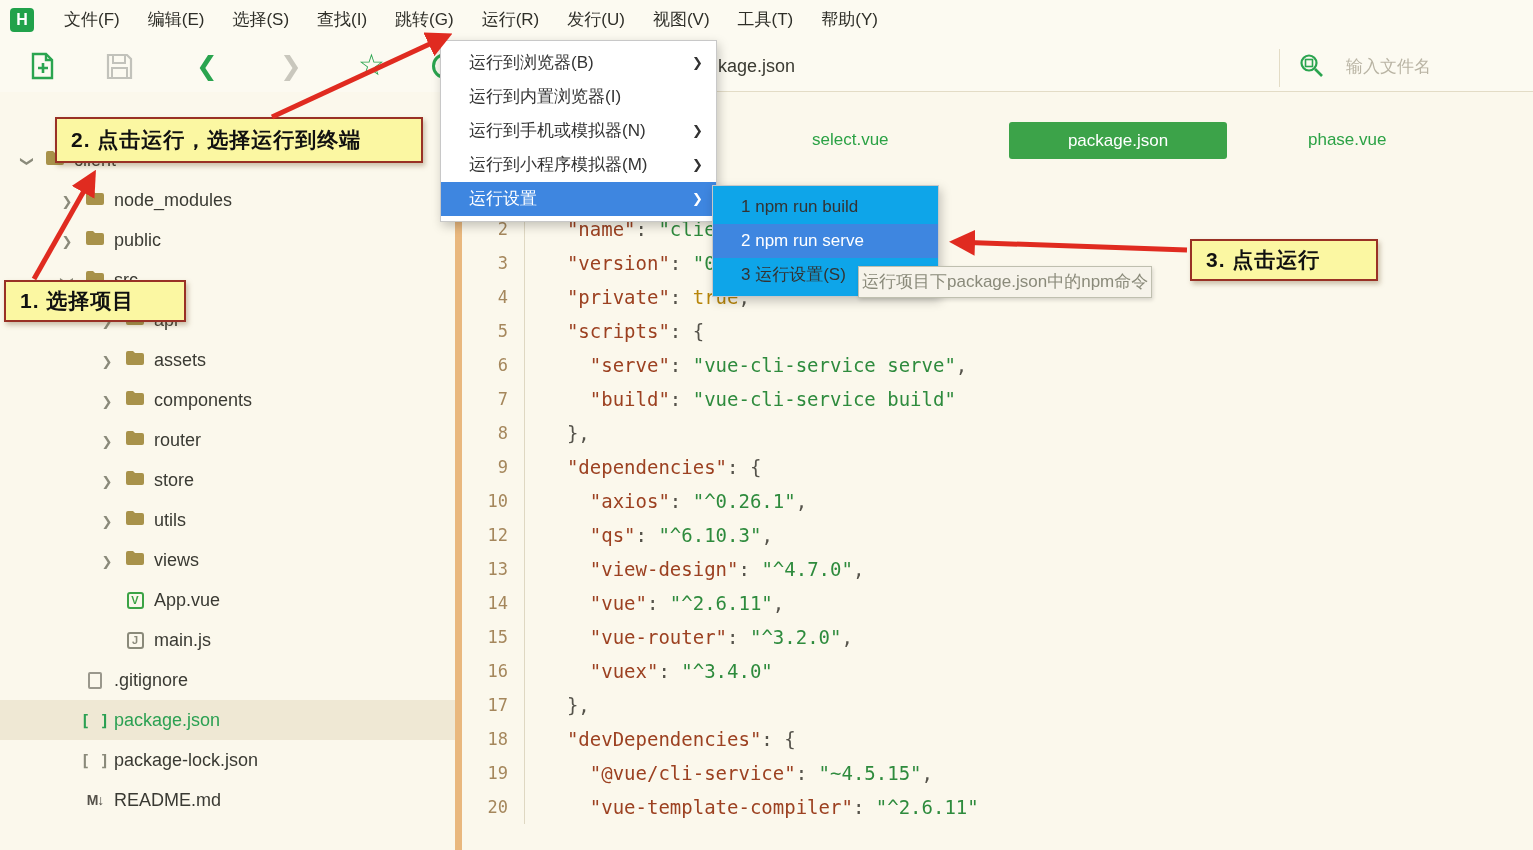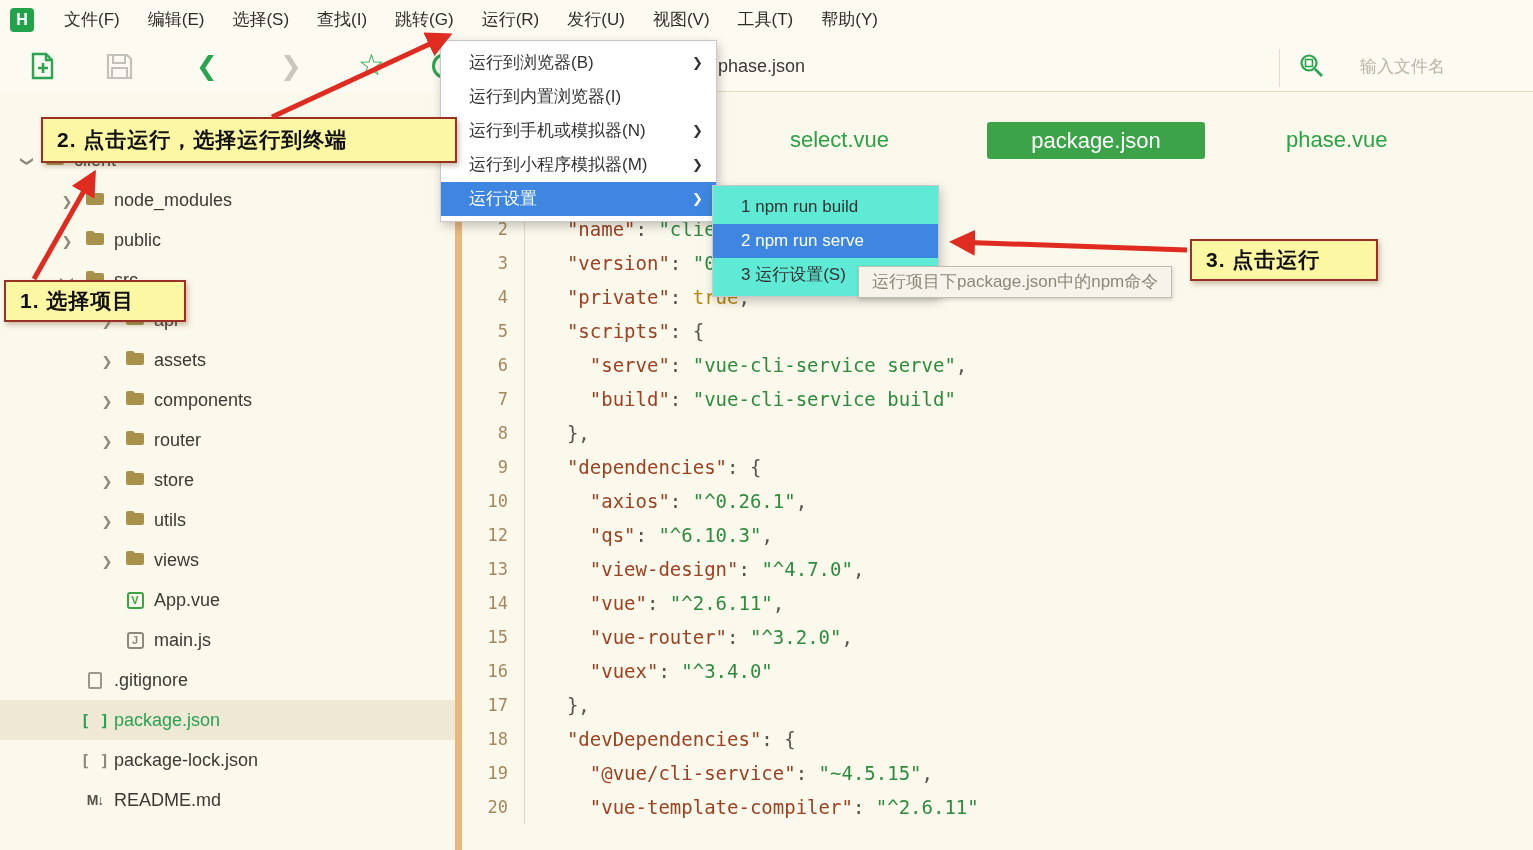--- a/index.html
+++ b/index.html
@@ -17,21 +17,21 @@
   .toolbar { position:absolute; left:0; top:40px; width:1533px; height:52px; background:#FCFAF1; z-index:5; }
   .tb-icon { position:absolute; top:12px; }
   .chev-btn { font-size:26px; line-height:28px; }
   .green { color:#2AA44F; } .gray { color:#C9C7BD; }
   .star-glyph { font-size:30px; line-height:30px; color:#2AA44F; }
   .run-circle { position:absolute; left:432px; top:54px; width:26px; height:26px; border:3px solid #2AA44F; border-radius:50%; }
   .doc-label { position:absolute; left:718px; top:40px; height:52px; line-height:52px; font-size:18px; color:#3A3A32; }
   .header-line { position:absolute; left:462px; top:91px; width:1071px; height:1px; background:#E3DCC6; z-index:6; }
   .v-sep { position:absolute; left:1279px; top:50px; width:1px; height:38px; background:#E3DCC6; }
   .searchbox { position:absolute; left:1298px; top:46px; width:230px; height:42px; display:flex; align-items:center; }
-  .search-ph { font-size:17px; color:#B9B4A4; margin-left:34px; }
+  .search-ph { font-size:17px; color:#B9B4A4; margin-left:20px; }
 
   
   .sidebar { position:absolute; left:0; top:92px; width:455px; height:758px; background:#FBF8EC; overflow:hidden; }
   .tree { position:absolute; top:48px; left:0; width:455px; }
   .tree-row { height:40px; display:flex; align-items:center; font-size:18px; color:#3A3A33; cursor:default; width:455px; }
   .tree-row.selected { background:#EFE8D4; }
   .tree-row.openfile .tree-label { color:#2BA052; }
   .chev-slot { width:26px; text-align:center; flex:none; }
   .chev-g { font-size:13px; color:#8A8A7A; display:inline-block; }
   .chev-open { transform:rotate(90deg); }
@@ -40,42 +40,42 @@
   .file-badge { width:17px; height:17px; border:2px solid #8A8A7A; border-radius:3px; font-size:11px; font-weight:bold; color:#8A8A7A; display:flex; align-items:center; justify-content:center; }
   .file-badge.vue { border-color:#3BA345; color:#3BA345; }
   .bracket-ic { font-family:"DejaVu Sans Mono",monospace; font-size:16px; font-weight:bold; color:#8A8A7A; }
   .tree-row.openfile .bracket-ic { color:#2BA052; }
   .doc-ic { width:14px; height:17px; border:2px solid #9A988C; border-radius:2px; }
   .md-ic { font-size:14px; font-weight:bold; color:#55524A; letter-spacing:-1px; }
   .splitter { position:absolute; left:455px; top:92px; width:7px; height:758px; background:#E9B87E; z-index:4; }
 
   
   .tabbar { position:absolute; left:462px; top:120px; width:1071px; height:40px; }
-  .tab { position:absolute; top:0; height:40px; line-height:40px; font-size:22px; color:#2BA245; cursor:default; }
+  .tab { position:absolute; top:0; height:40px; line-height:40px; font-size:17px; color:#2BA245; cursor:default;margin-left:22px; }
   .tab.active { top:2px; height:37px; line-height:37px; background:#3CA349; color:#fff; text-align:center; border-radius:3px; }
 
   
   .editor { position:absolute; left:462px; top:160px; width:1071px; height:690px; overflow:hidden; padding-top:18px; }
   .code-line { display:flex; height:34px; line-height:34px; font-family:"DejaVu Sans Mono","Liberation Mono",monospace; font-size:19px; }
   .gutter { width:63px; flex:none; text-align:right; padding-right:16px; color:#A5875C; font-size:17px; border-right:1px solid #DFD8C2; }
   .code-text { white-space:pre; margin-left:19px; }
   .tok-k { color:#9C4121; } .tok-s { color:#2E8B3D; } .tok-b { color:#B8860B; } .tok-p { color:#55534B; }
 
   
   .dropdown { position:absolute; left:440px; top:40px; width:277px; background:#FFFFFF; border:1px solid #C8C8C8; box-shadow:2px 4px 10px rgba(0,0,0,.22); padding:5px 0; z-index:40; }
   .dd-item { position:relative; height:34px; line-height:34px; padding-left:28px; font-size:17px; color:#333; cursor:default; }
   .dd-item.hl { background:#3E86E0; color:#fff; }
   .dd-arrow { position:absolute; right:13px; top:0; font-size:13px; }
-  .submenu { position:absolute; left:712px; top:185px; width:227px; background:#5eead4; border:1px solid #C8C8C8; box-shadow:2px 4px 10px rgba(0,0,0,.22); padding:4px 0; z-index:42; }
-  .tooltip { position:absolute; left:858px; top:266px; height:32px; line-height:30px; padding:0 13px; background:#F6F3EA; border:1px solid #BFBFAF; color:#8A8A7A; font-size:17px; box-shadow:1px 2px 4px rgba(0,0,0,.15); z-index:45; white-space:nowrap; }
+  .submenu { position:absolute; left:712px; top:185px; width:227px; background:#0ea5e9; border:1px solid #C8C8C8; box-shadow:2px 4px 10px rgba(0,0,0,.22); padding:4px 0; z-index:42; }
+  .tooltip { position:absolute; left:858px; top:266px; height:32px; line-height:30px; padding:0 3px; background:#F6F3EA; border:1px solid #BFBFAF; color:#8A8A7A; font-size:17px; box-shadow:1px 2px 4px rgba(0,0,0,.15); z-index:45; white-space:nowrap; }
 
   
   .ann { position:absolute; background:#FBF7A2; border:2px solid #993125; font-weight:bold; font-size:21px; color:#111; box-shadow:2px 3px 5px rgba(110,80,40,.35); z-index:60; display:flex; align-items:center; padding:0 14px; letter-spacing:1px; white-space:nowrap; }
   .ann1 { left:4px;  top:280px; width:182px; height:42px; }
-  .ann2 { left:41px;  top:117px; width:416px; height:46px; }
+  .ann2 { left:55px;  top:117px; width:368px; height:46px; }
   .ann3 { left:1190px; top:239px; width:188px; height:42px; }
   .arrows { position:absolute; left:0; top:0; width:1533px; height:850px; z-index:65; pointer-events:none; }
 </style>
 </head>
 <body>
 
 <div class="app">
 
   <div class="titlebar">
     <span class="logo">H</span>
@@ -105,21 +105,21 @@
       <svg width="27" height="27" viewBox="0 0 27 27">
         <path d="M2 2 h19 l4 4 v19 H2 z" fill="none" stroke="#C2C2BB" stroke-width="2.2"></path>
         <rect x="7" y="2" width="12" height="8" fill="none" stroke="#C2C2BB" stroke-width="2"></rect>
         <rect x="6" y="15" width="15" height="10" fill="none" stroke="#C2C2BB" stroke-width="2"></rect>
       </svg>
     </span>
     <span class="tb-icon chev-btn green" style="left:196px;top:12px;">❮</span>
     <span class="tb-icon chev-btn gray" style="left:280px;top:12px;">❯</span>
     <span class="tb-icon star-glyph" style="left:358px;top:10px;">☆</span>
     <span class="run-circle" style="top:13px;"></span>
-    <span class="doc-label" style="top:0;">phase.json</span>
+    <span class="doc-label" style="top:0;">kage.json</span>
     <span class="v-sep" style="top:9px;"></span>
     <div class="searchbox" style="top:5px;">
       <svg width="28" height="28" viewBox="0 0 28 28">
         <circle cx="11" cy="11" r="7.5" fill="none" stroke="#2AA44F" stroke-width="2.2"></circle>
         <rect x="7.5" y="7.5" width="7" height="7" fill="none" stroke="#2AA44F" stroke-width="1.6"></rect>
         <line x1="17" y1="17" x2="24" y2="24" stroke="#2AA44F" stroke-width="2.6"></line>
       </svg>
       <span class="search-ph">输入文件名</span>
     </div>
   </div>

